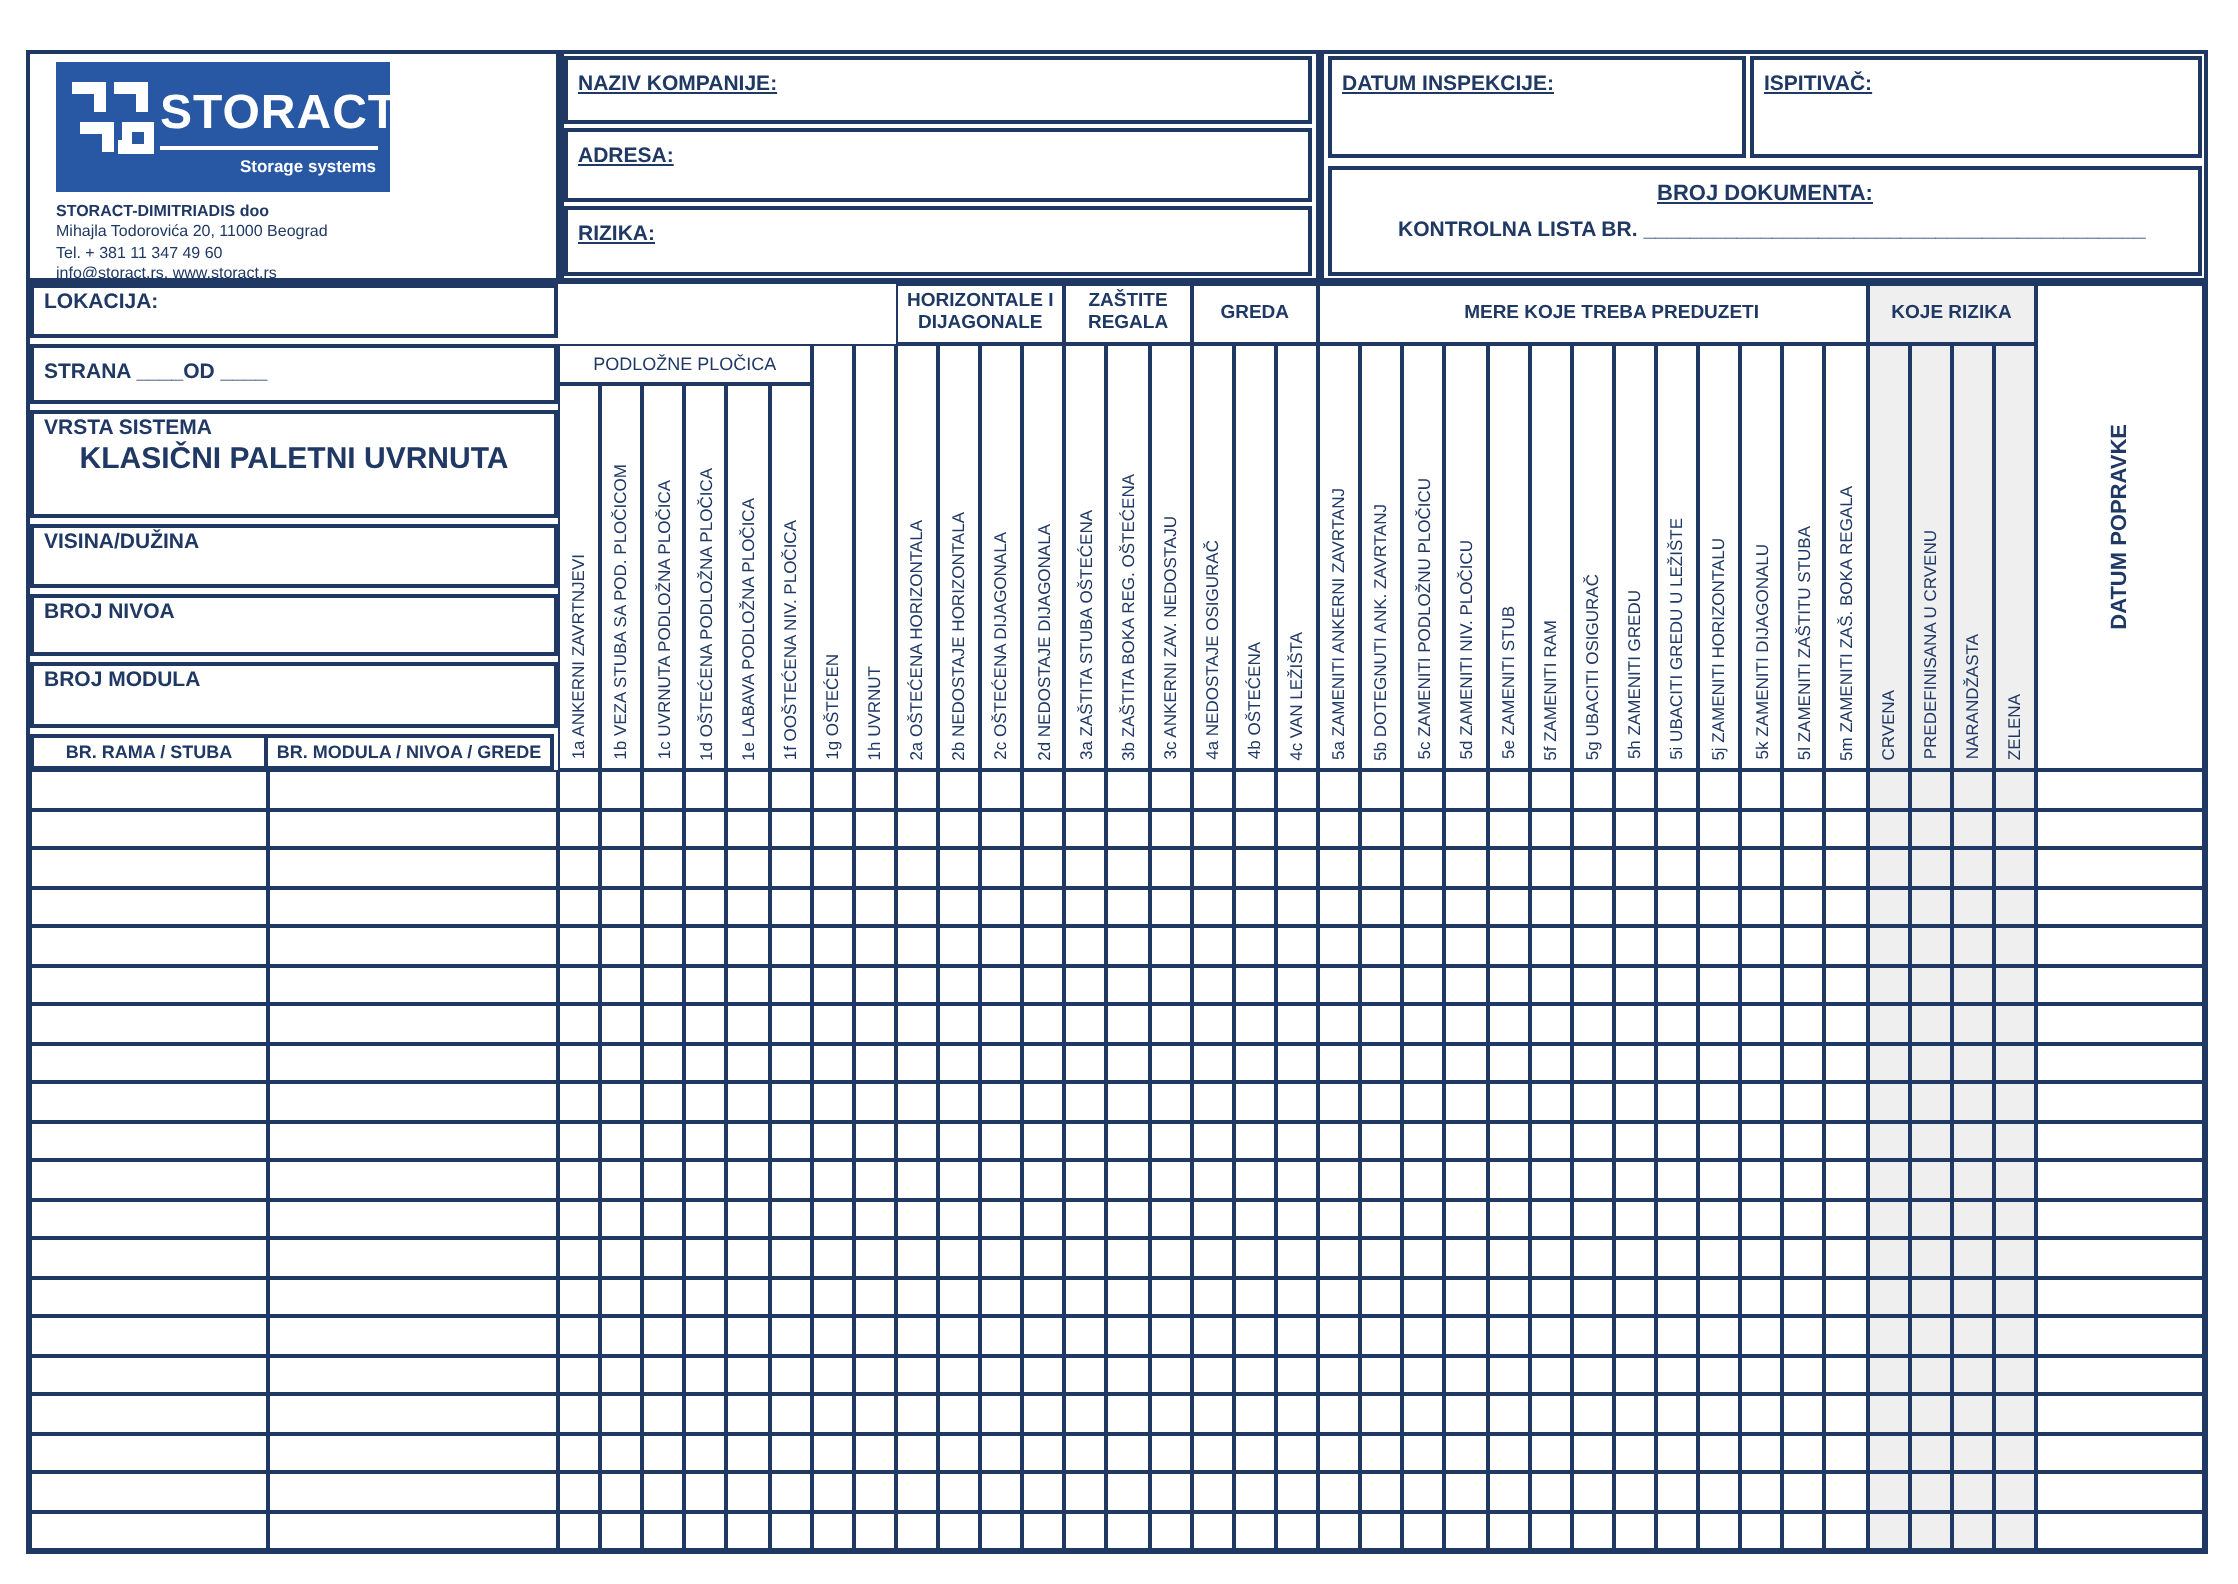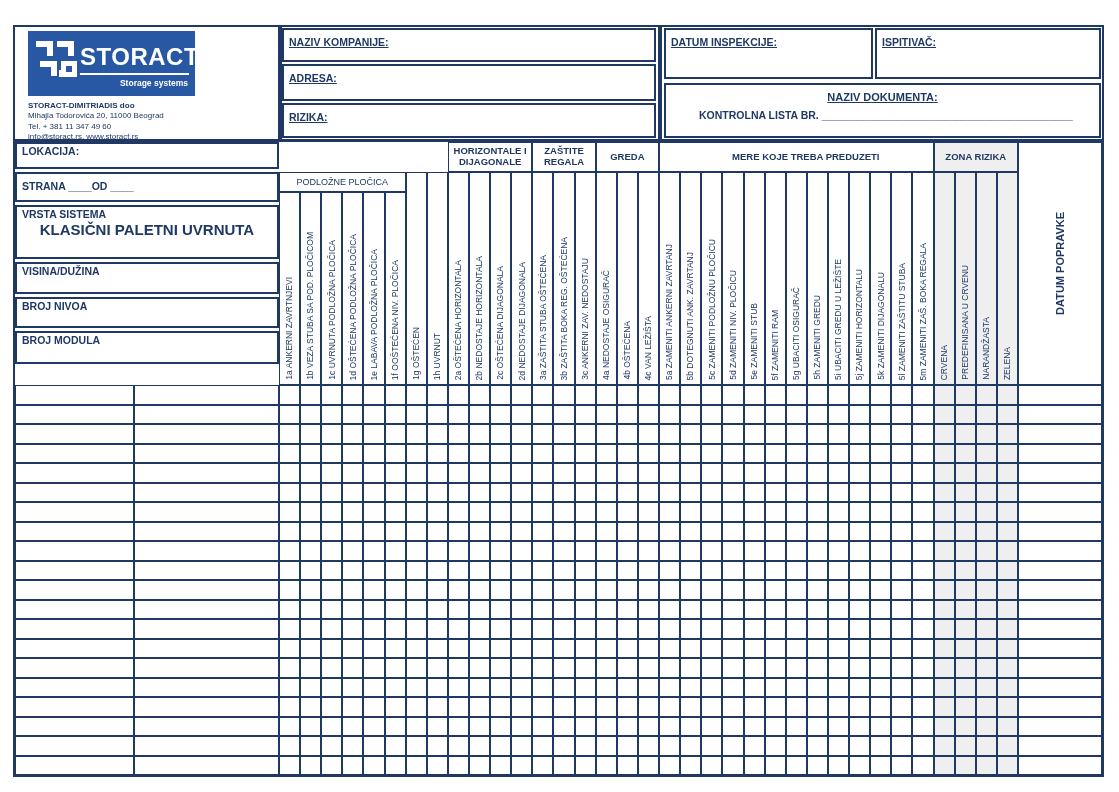--- a/index.html
+++ b/index.html
@@ -108,21 +108,21 @@
       <span class="flabel">RIZIKA:</span>
     </div>
 
     <div class="fbox box-date">
       <span class="flabel">DATUM INSPEKCIJE:</span>
     </div>
     <div class="fbox box-inspector">
       <span class="flabel">ISPITIVAČ:</span>
     </div>
     <div class="fbox box-docname">
-      <div class="docname-title">NAZIV DOKUMENTA:</div>
+      <div class="docname-title">BROJ DOKUMENTA:</div>
       <div class="docname-line">
         <span>KONTROLNA LISTA BR.</span>
         <span>___________________________________________</span>
       </div>
     </div>
 
     <div class="grid" id="table-grid">
       <div class="left-panel">
         <div class="lp-box lp-lokacija">
           <span>LOKACIJA:</span>
@@ -136,27 +136,31 @@
         </div>
         <div class="lp-box lp-visina">
           <span>VISINA/DUŽINA</span>
         </div>
         <div class="lp-box lp-nivoa">
           <span>BROJ NIVOA</span>
         </div>
         <div class="lp-box lp-modula">
           <span>BROJ MODULA</span>
         </div>
+        <div class="lp-bottom">
+          <div class="lp-b1">BR. RAMA / STUBA</div>
+          <div class="lp-b2">BR. MODULA / NIVOA / GREDE</div>
+        </div>
       </div>
 
         <div class="cell gcell" style="grid-area: 1 / 11 / 2 / 15;">HORIZONTALE I DIJAGONALE</div>
         <div class="cell gcell" style="grid-area: 1 / 15 / 2 / 18;">ZAŠTITE REGALA</div>
         <div class="cell gcell" style="grid-area: 1 / 18 / 2 / 21;">GREDA</div>
         <div class="cell gcell" style="grid-area: 1 / 21 / 2 / 34; padding-left: 20px;">MERE KOJE TREBA PREDUZETI</div>
-        <div class="cell gcell gray" style="grid-area: 1 / 34 / 2 / 38;">ZONA RIZIKA</div>
+        <div class="cell gcell gray" style="grid-area: 1 / 34 / 2 / 38;">KOJE RIZIKA</div>
         <div class="cell vdate" style="grid-area: 1 / 38 / 4 / 39;">
           <span>DATUM POPRAVKE</span>
         </div>
         <div class="cell sub" style="grid-area: 2 / 3 / 3 / 9;">PODLOŽNE PLOČICA</div>
         <div class="cell vwrap" style="grid-area: 3 / 3 / 4 / 4;">
           <span>1a ANKERNI ZAVRTNJEVI</span>
         </div>
         <div class="cell vwrap" style="grid-area: 3 / 4 / 4 / 5;">
           <span>1b VEZA STUBA SA POD. PLOČICOM</span>
         </div>

